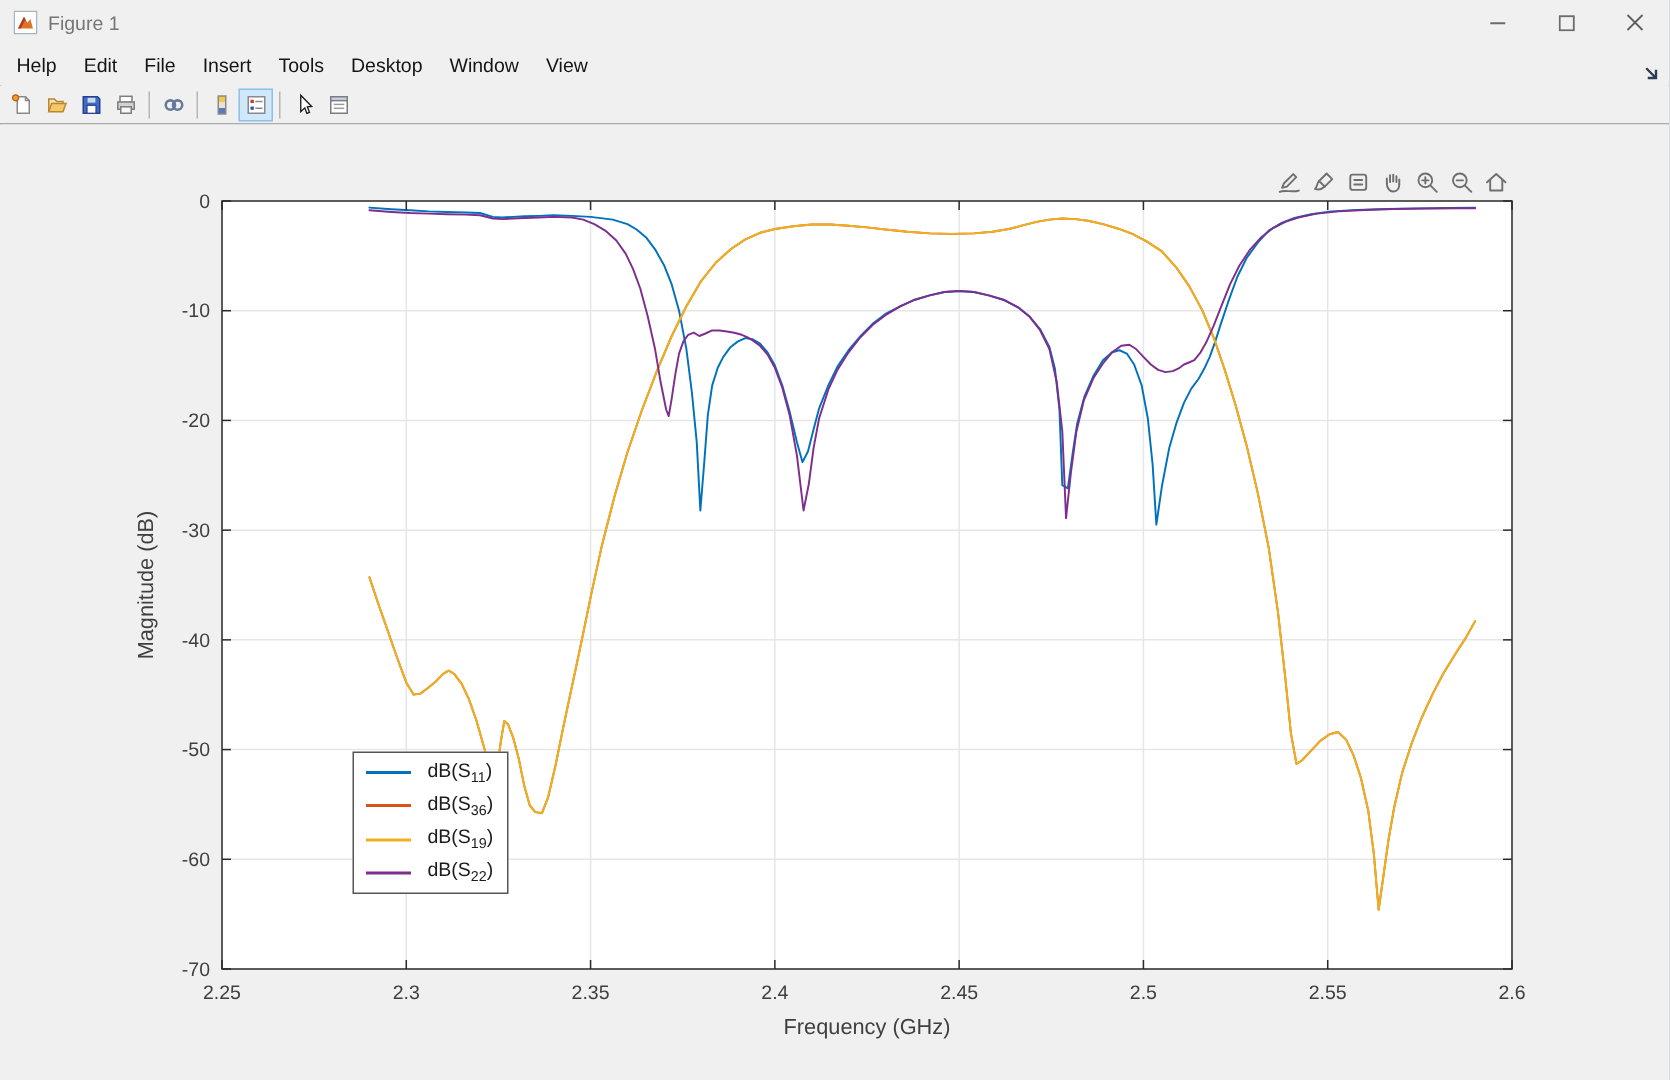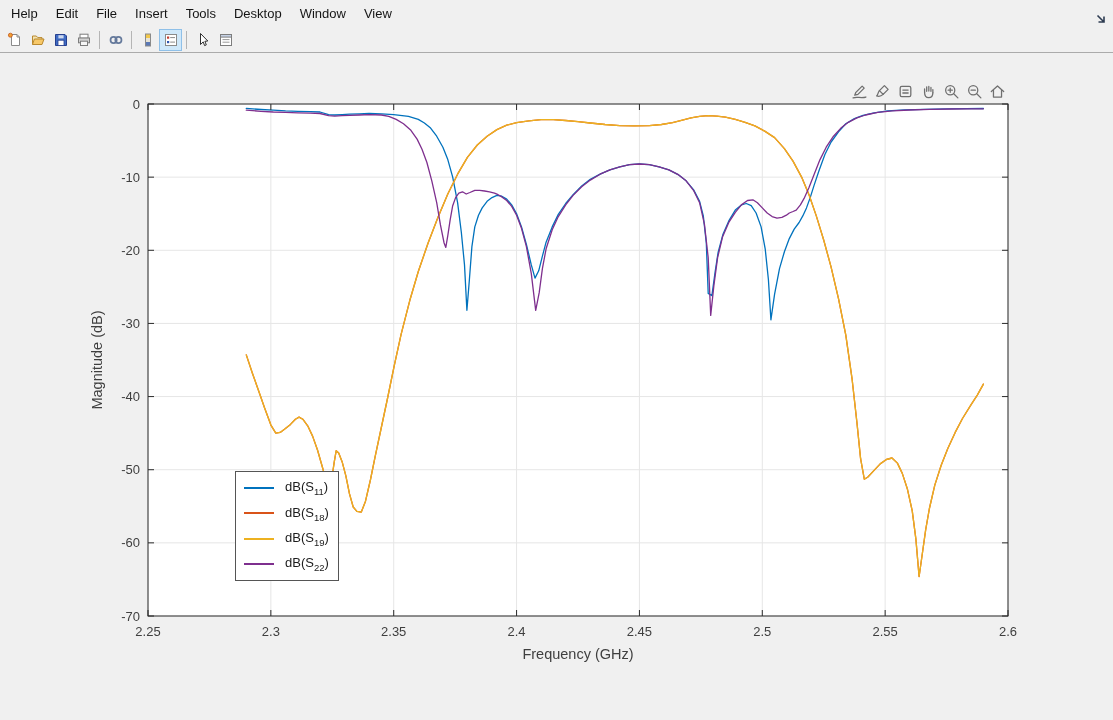--- a/index.html
+++ b/index.html
@@ -27,31 +27,58 @@
   
   .canvas { flex:1; position:relative; background:#f0f0f0; }
   #plot { position:absolute; left:0; top:0; }
   #plot text { font-family:"Liberation Sans",sans-serif; }
 
   
   .ax-toolbar { position:absolute; top:28px; right:105px; display:flex; gap:2px; }
   .ax-btn { width:21px; height:21px; display:flex; align-items:center; justify-content:center; border:none; background:transparent; padding:0; }
 
   
-  .legend { position:absolute; left:235px; top:418px; width:104px; height:110px; background:#ffffff; border:1px solid #555; display:flex; flex-direction:column; justify-content:space-evenly; padding:2px 0 2px 0; }
+  .legend { position:absolute; left:235px; top:418px; width:104px; height:95px; background:#ffffff; border:1px solid #555; display:flex; flex-direction:column; justify-content:space-evenly; padding:2px 0 2px 0; }
   .lentry { display:flex; align-items:center; padding-left:8px; height:22px; }
   .lsample { width:30px; height:2px; display:inline-block; flex:none; }
   .llabel { font-size:13px; color:#1c1c1c; margin-left:11px; white-space:nowrap; }
   .llabel sub { font-size:9.5px; }
 </style>
 </head>
 <body>
 
 <div class="window">
 
+  <div class="titlebar">
+    <span class="app-icon">
+      <svg width="16" height="16" viewBox="0 0 16 16">
+        <rect x="0.5" y="0.5" width="15" height="15" fill="#fdfdfd" stroke="#a9b4c2"></rect>
+        <path d="M3 12 L7 4.2 L9.3 8.2 L11.2 5.6 L13 12 Z" fill="#de7226"></path>
+        <path d="M3 12 L7 4.2 L8 6 L4.8 12 Z" fill="#b33a25"></path>
+      </svg>
+    </span>
+    <span class="title">Figure 1</span>
+    <div class="win-controls">
+      <button class="win-btn">
+        <svg width="11" height="11" viewBox="0 0 11 11">
+            <line x1="0.5" y1="5.5" x2="10.5" y2="5.5" stroke="#6b6b6b" stroke-width="1.2"></line>
+          </svg>
+      </button>
+      <button class="win-btn">
+        <svg width="11" height="11" viewBox="0 0 11 11">
+            <rect x="0.8" y="0.8" width="9.4" height="9.4" fill="none" stroke="#6b6b6b" stroke-width="1.2"></rect>
+          </svg>
+      </button>
+      <button class="win-btn">
+        <svg width="12" height="12" viewBox="0 0 12 12">
+            <path d="M1 1 L11 11 M11 1 L1 11" stroke="#5e5e5e" stroke-width="1.2"></path>
+          </svg>
+      </button>
+    </div>
+  </div>
 
   <div class="menubar">
     <span class="menu-item">Help</span>
     <span class="menu-item">Edit</span>
     <span class="menu-item">File</span>
     <span class="menu-item">Insert</span>
     <span class="menu-item">Tools</span>
     <span class="menu-item">Desktop</span>
     <span class="menu-item">Window</span>
     <span class="menu-item">View</span>
@@ -254,21 +281,21 @@
       </button>
     </div>
 
     <div class="legend">
       <div class="lentry">
         <span class="lsample" style="background: rgb(0, 114, 189);"></span>
         <span class="llabel"><span>dB(S</span><sub>11</sub><span>)</span></span>
       </div>
       <div class="lentry">
         <span class="lsample" style="background: rgb(217, 83, 25);"></span>
-        <span class="llabel"><span>dB(S</span><sub>18</sub><span>)</span></span>
+        <span class="llabel"><span>dB(S</span><sub>36</sub><span>)</span></span>
       </div>
       <div class="lentry">
         <span class="lsample" style="background: rgb(237, 177, 32);"></span>
         <span class="llabel"><span>dB(S</span><sub>19</sub><span>)</span></span>
       </div>
       <div class="lentry">
         <span class="lsample" style="background: rgb(126, 47, 142);"></span>
         <span class="llabel"><span>dB(S</span><sub>22</sub><span>)</span></span>
       </div>
     </div>

